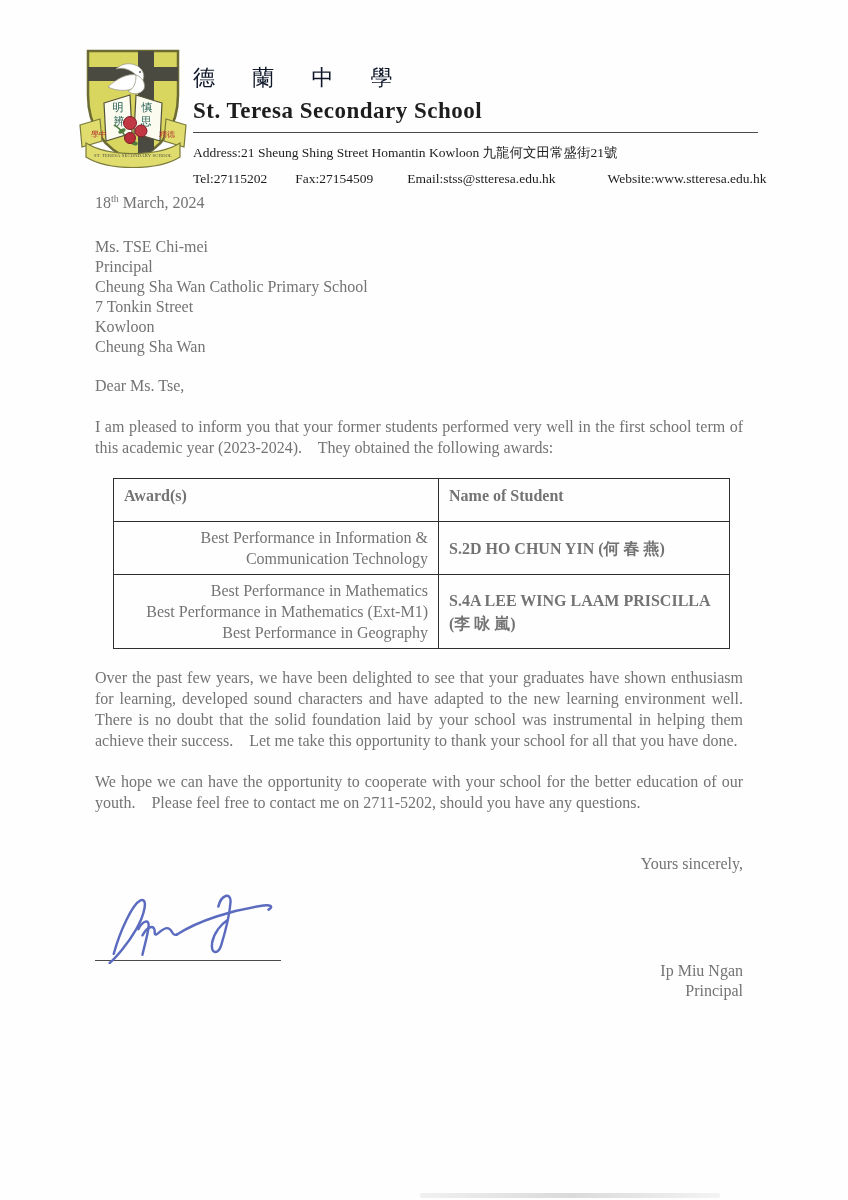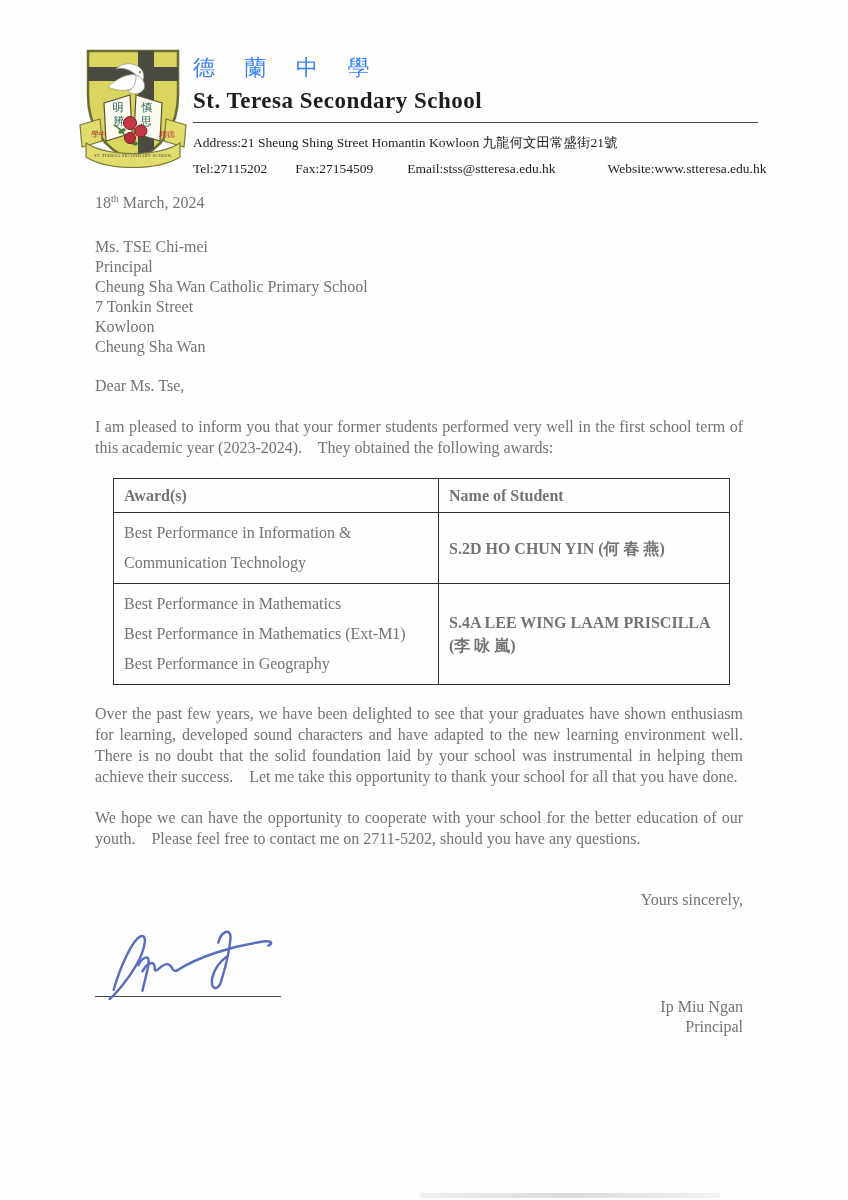--- a/index.html
+++ b/index.html
@@ -13,22 +13,22 @@
     background: #fefefe;
     color: #222;
     overflow: hidden;
   }
 
   
   .letterhead { position: absolute; top: 45px; left: 78px; right: 90px; }
   .crest { position: absolute; left: 0; top: 0; width: 110px; height: 132px; }
   .head-text { margin-left: 115px; padding-top: 8px; }
   .school-zh {
-    font-size: 22px; letter-spacing: 12px; color: #3b82f6;
-    font-family: Liberation Serif, serif; white-space: nowrap;
+    font-size: 22px; letter-spacing: 12px; color: #0f172a;
+    font-family: Liberation Mono, monospace; white-space: nowrap; margin-top: 10px;
   }
   .school-en {
     font-size: 23px; font-weight: bold; color: #1d1d1d;
     margin-top: 5px; letter-spacing: 0.5px; white-space: nowrap;
   }
   .head-rule {
     margin-top: 8px; height: 0;
     border-top: 1.6px solid #4a4a4a;
   }
   .addr-line { margin-top: 11px; font-size: 13.5px; color: #1c1c1c; white-space: nowrap; }
@@ -52,24 +52,24 @@
 
   
   .awards-table {
     border-collapse: collapse; margin: 2px 0 18px 18px;
     width: 616px; table-layout: fixed;
   }
   .awards-table th, .awards-table td {
     border: 1.4px solid #2f2f2f; padding: 5px 10px;
     font-size: 16px; text-align: left; vertical-align: middle;
   }
-  .awards-table th { font-weight: bold; padding-top: 6px; padding-bottom: 6px; }
+  .awards-table th { font-weight: bold; padding-top: 6px; padding-bottom: 15px; }
   .awards-table col.c1 { width: 325px; }
   .awards-table col.c2 { width: 291px; }
-  .award-line { line-height: 30px; }
+  .award-line { line-height: 21px; text-align: right; }
   .student-cell { line-height: 23px; font-weight: bold; }
 
   
   .closing { margin-top: 40px; text-align: right; }
   .valediction { margin-bottom: 6px; }
   .sig-wrap { position: relative; height: 78px; width: 240px; }
   .sig-svg { position: absolute; left: -4px; top: 2px; }
   .sig-line { width: 186px; border-top: 1.2px solid #4a4a4a; margin-top: 2px; }
   .signer div { line-height: 20px; }
 

